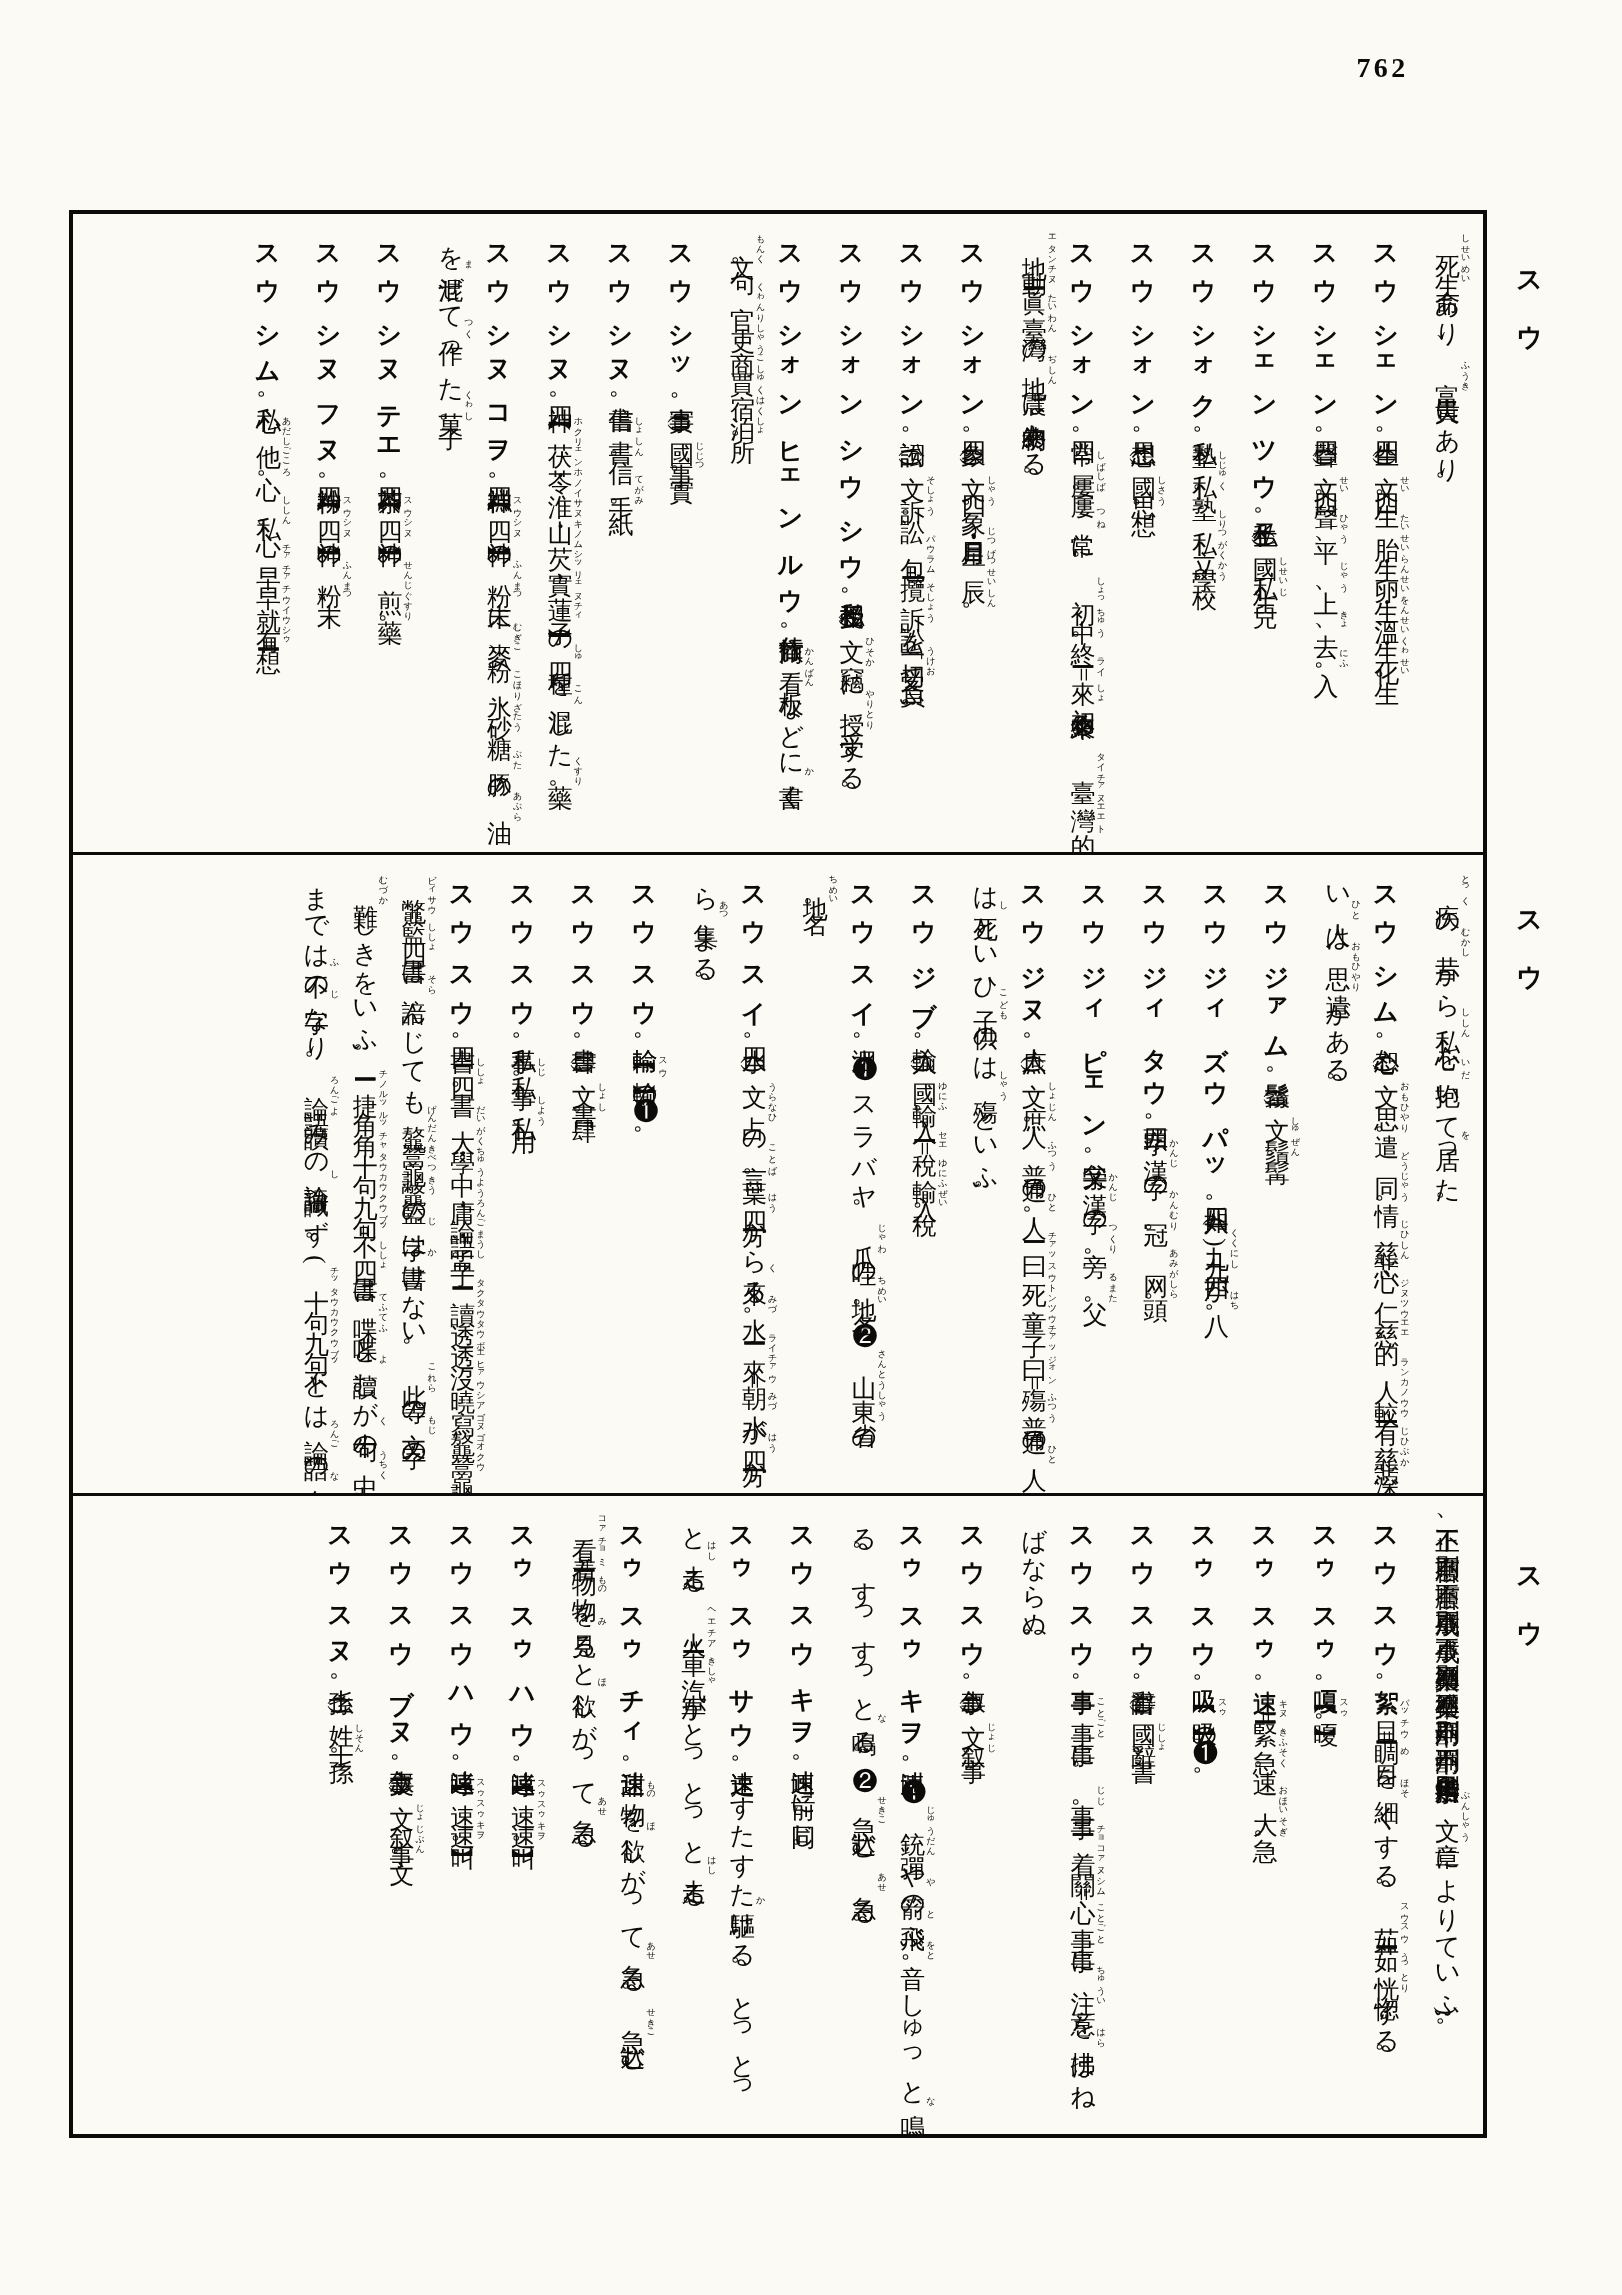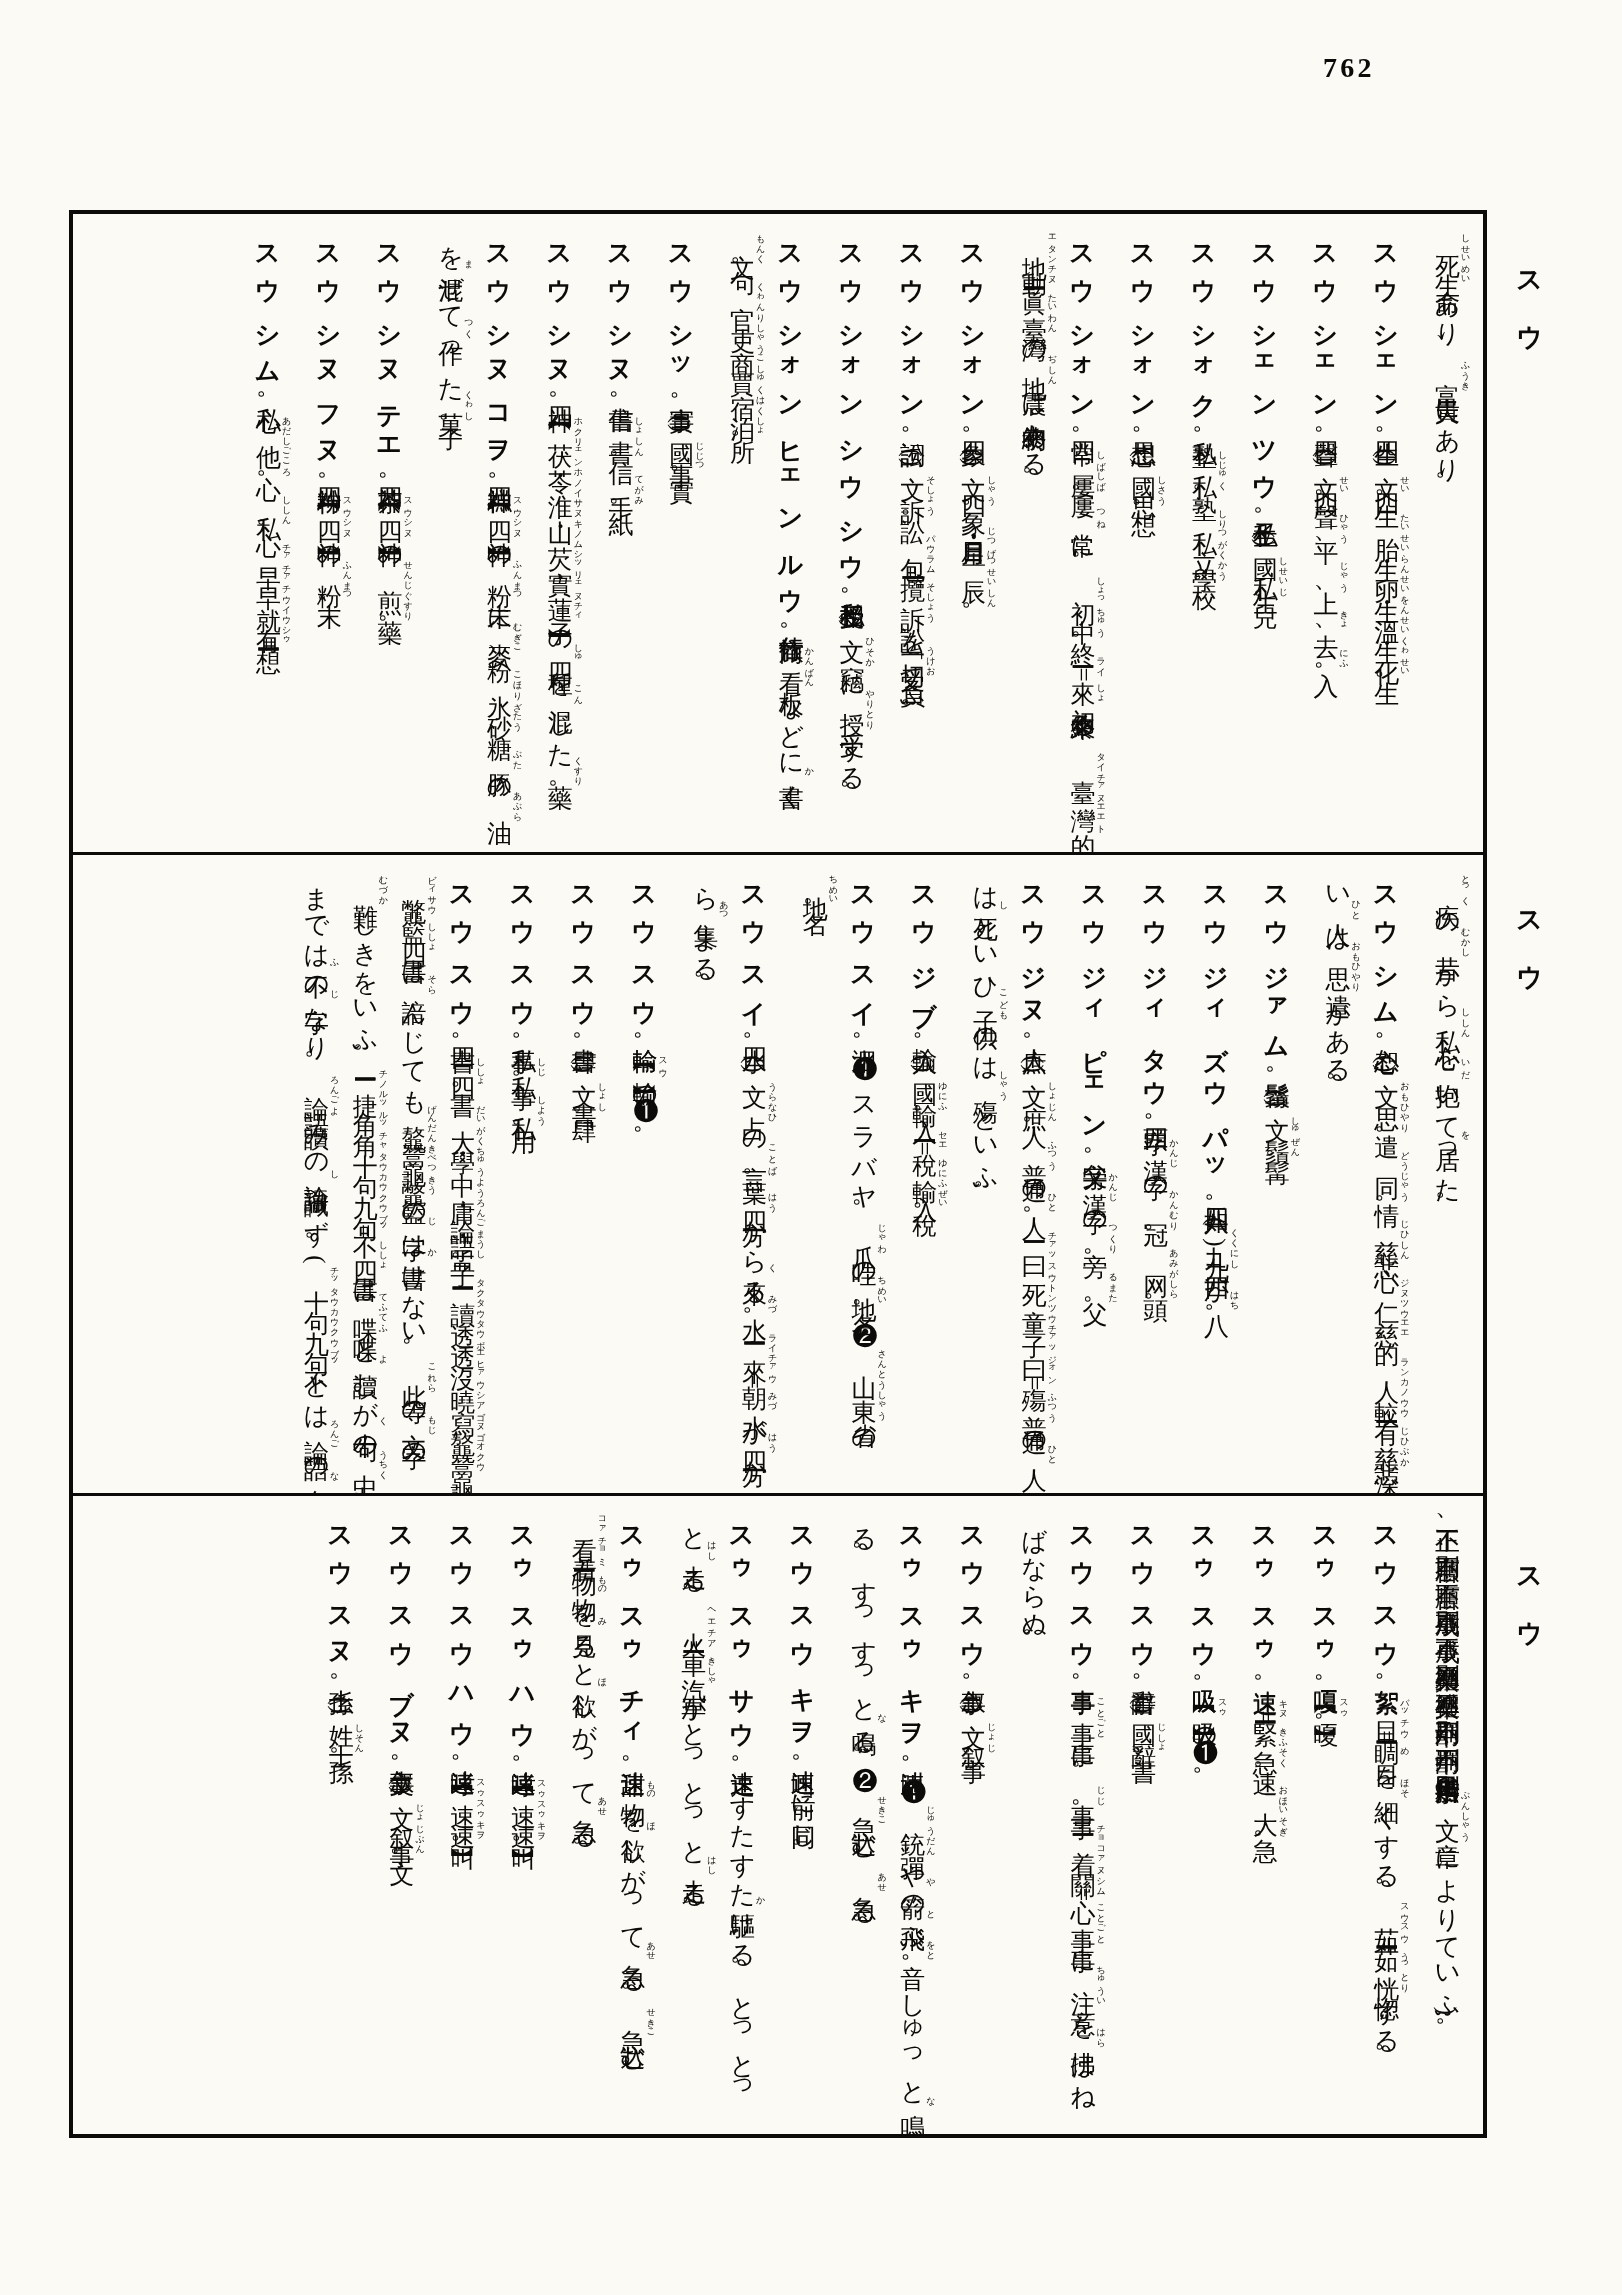--- a/index.html
+++ b/index.html
@@ -4,21 +4,21 @@
 <style>
   html,body{margin:0;padding:0;}
   body{
     width:1623px;height:2295px;position:relative;
     background:#fbfaf5;color:#0c0b09;
     font-family:"Liberation Serif","DejaVu Serif",serif;
     overflow:hidden;
   }
   .page-number{
     position:absolute;top:52px;left:1323px;width:119px;
-    font-size:28px;font-weight:bold;letter-spacing:3.3px;text-align:left;
+    font-size:28px;font-weight:bold;letter-spacing:3.3px;text-align:center;
     font-family:"Liberation Serif",serif;
   }
   .margin-label{
     position:absolute;left:1510px;width:38px;
     writing-mode:vertical-rl;text-orientation:upright;
     font-size:26px;font-weight:bold;letter-spacing:0.85em;
     font-family:"Liberation Sans","DejaVu Sans",sans-serif;
   }
   .margin-label.m1{top:255px;}
   .margin-label.m2{top:895px;}

